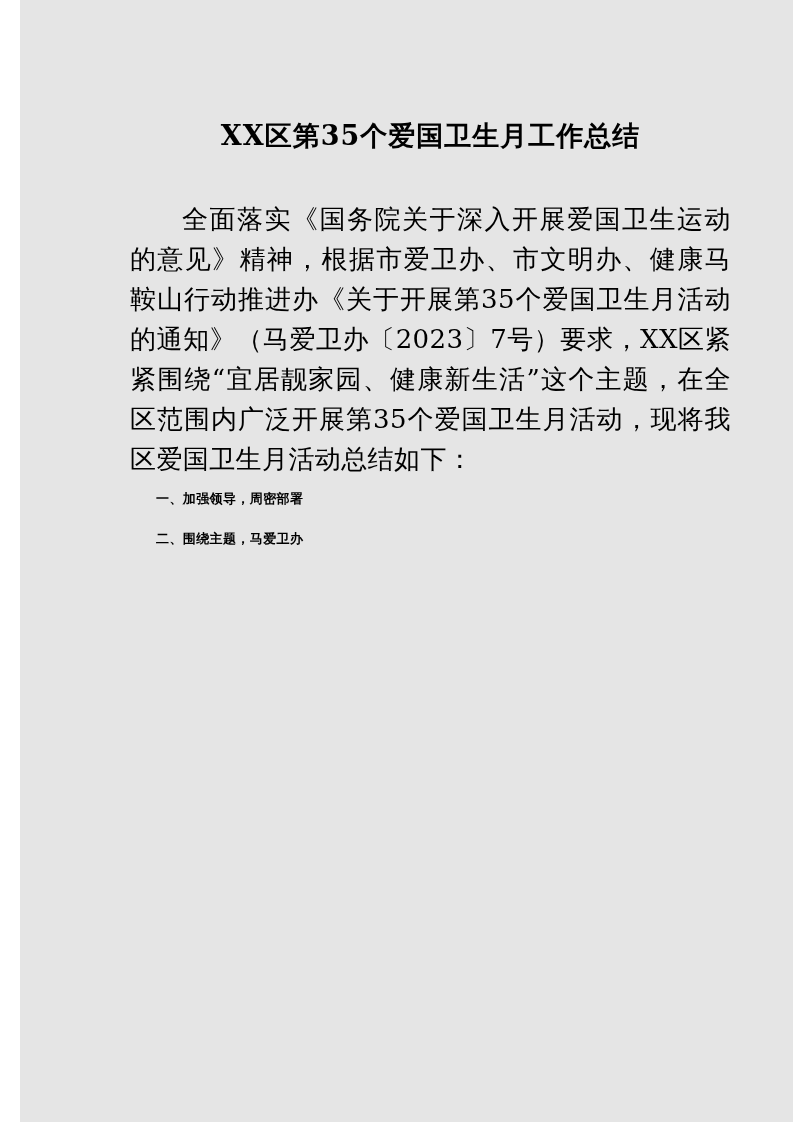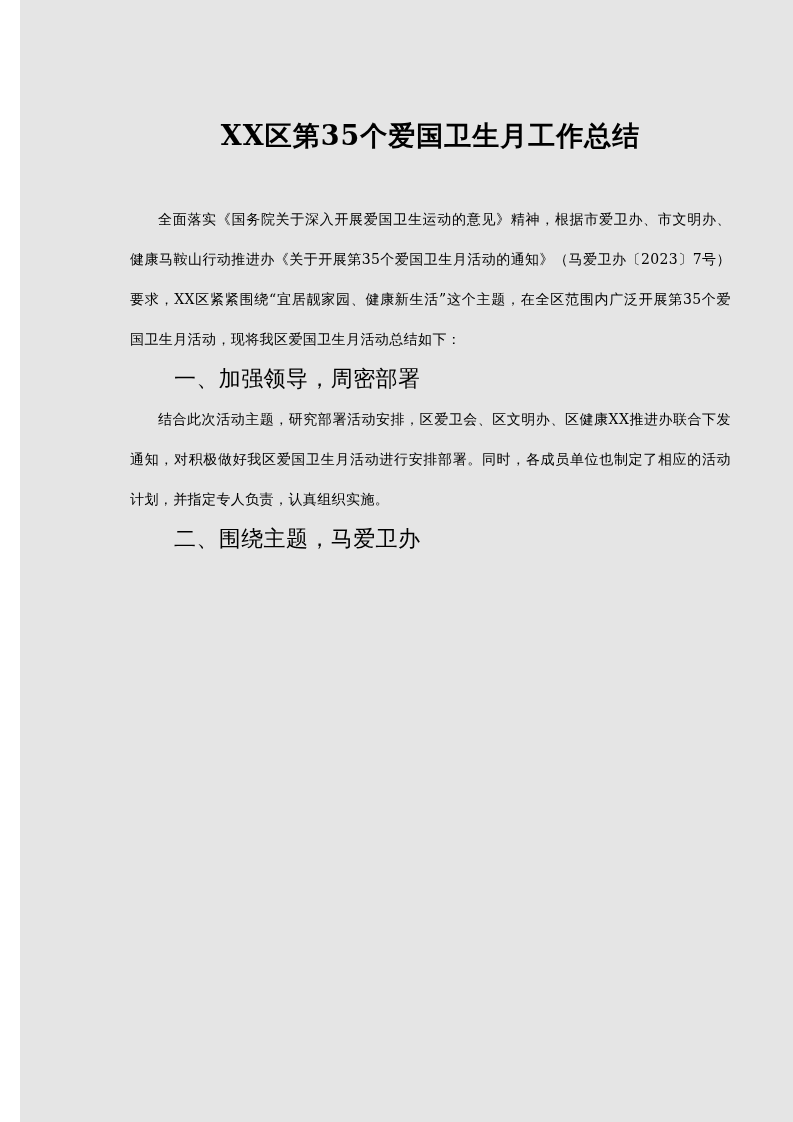--- a/index.html
+++ b/index.html
@@ -27,44 +27,43 @@
   .doc-title {
     font-family: "DejaVu Serif", "Liberation Serif", serif;
     font-size: 27px;
     font-weight: 700;
     text-align: center;
     letter-spacing: 1px;
     margin: 0 0 46px 0;
     line-height: 1.3;
   }
   .para {
-    font-size: 14px;
+    font-size: 26px;
     line-height: 40px;
     text-align: justify;
     text-justify: inter-ideograph;
     margin: 0;
     text-indent: 2em;
     letter-spacing: 0.4px;
   }
   .heading {
-    font-size: 22px;
+    font-size: 13px;
     line-height: 40px;
-    font-weight: 400;
+    font-weight: 700;
     margin: 0;
     text-indent: 2em;
     letter-spacing: 0.4px;
   }
   .body-block > * {
     margin-bottom: 0;
   }
 </style>
 </head>
 <body>
 
 <div class="page">
   <h1 class="doc-title">XX区第35个爱国卫生月工作总结</h1>
   <div class="body-block">
     <p class="para">全面落实《国务院关于深入开展爱国卫生运动的意见》精神，根据市爱卫办、市文明办、健康马鞍山行动推进办《关于开展第35个爱国卫生月活动的通知》（马爱卫办〔2023〕7号）要求，XX区紧紧围绕“宜居靓家园、健康新生活”这个主题，在全区范围内广泛开展第35个爱国卫生月活动，现将我区爱国卫生月活动总结如下：</p>
     <p class="heading">一、加强领导，周密部署</p>
-    <p class="para">结合此次活动主题，研究部署活动安排，区爱卫会、区文明办、区健康XX推进办联合下发通知，对积极做好我区爱国卫生月活动进行安排部署。同时，各成员单位也制定了相应的活动计划，并指定专人负责，认真组织实施。</p>
     <p class="heading">二、围绕主题，马爱卫办</p>
   </div>
 </div>
 
 </body></html>

